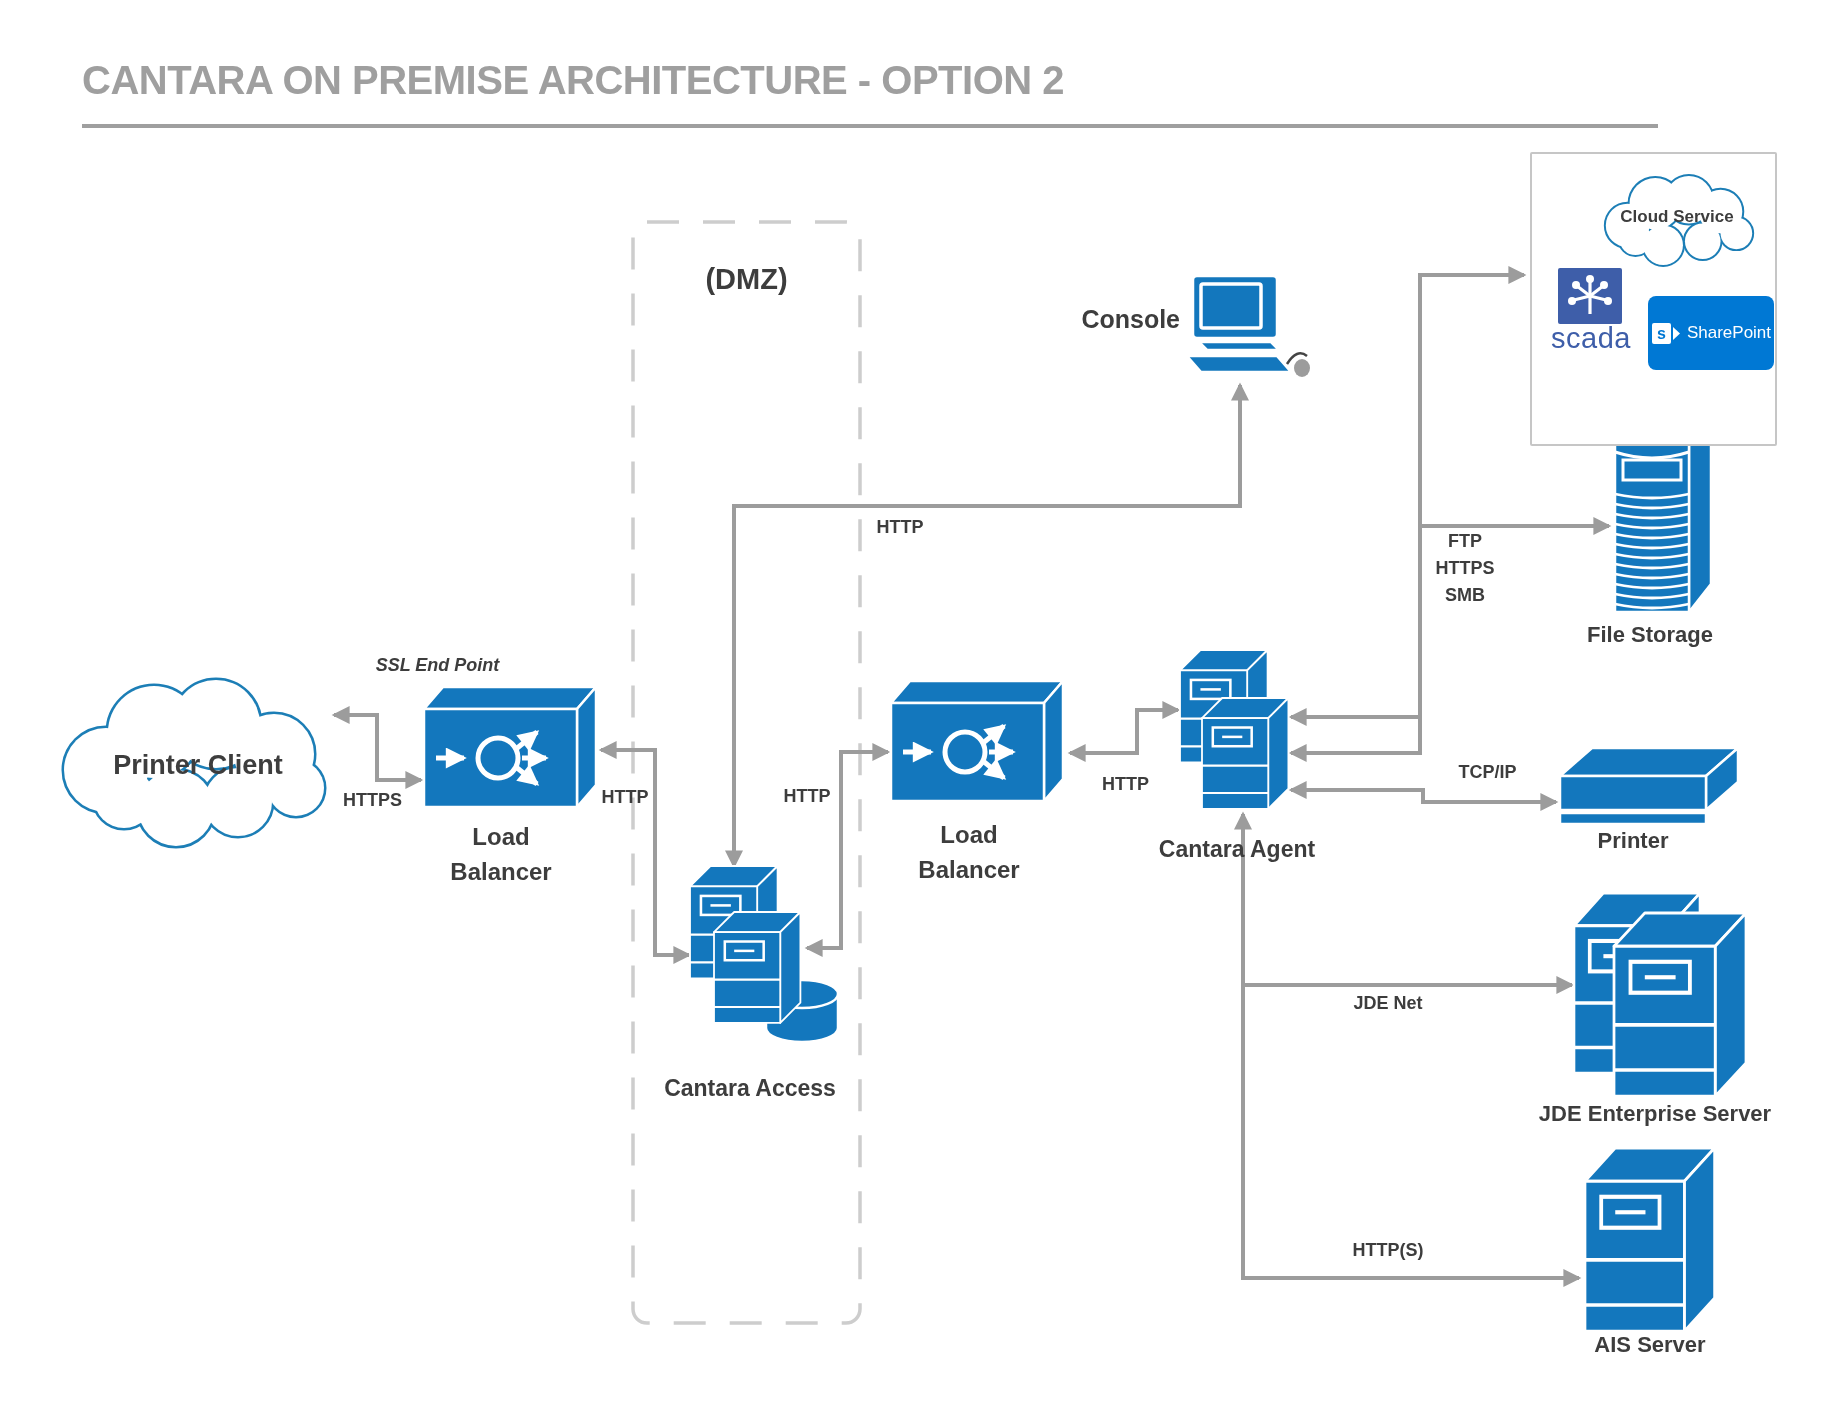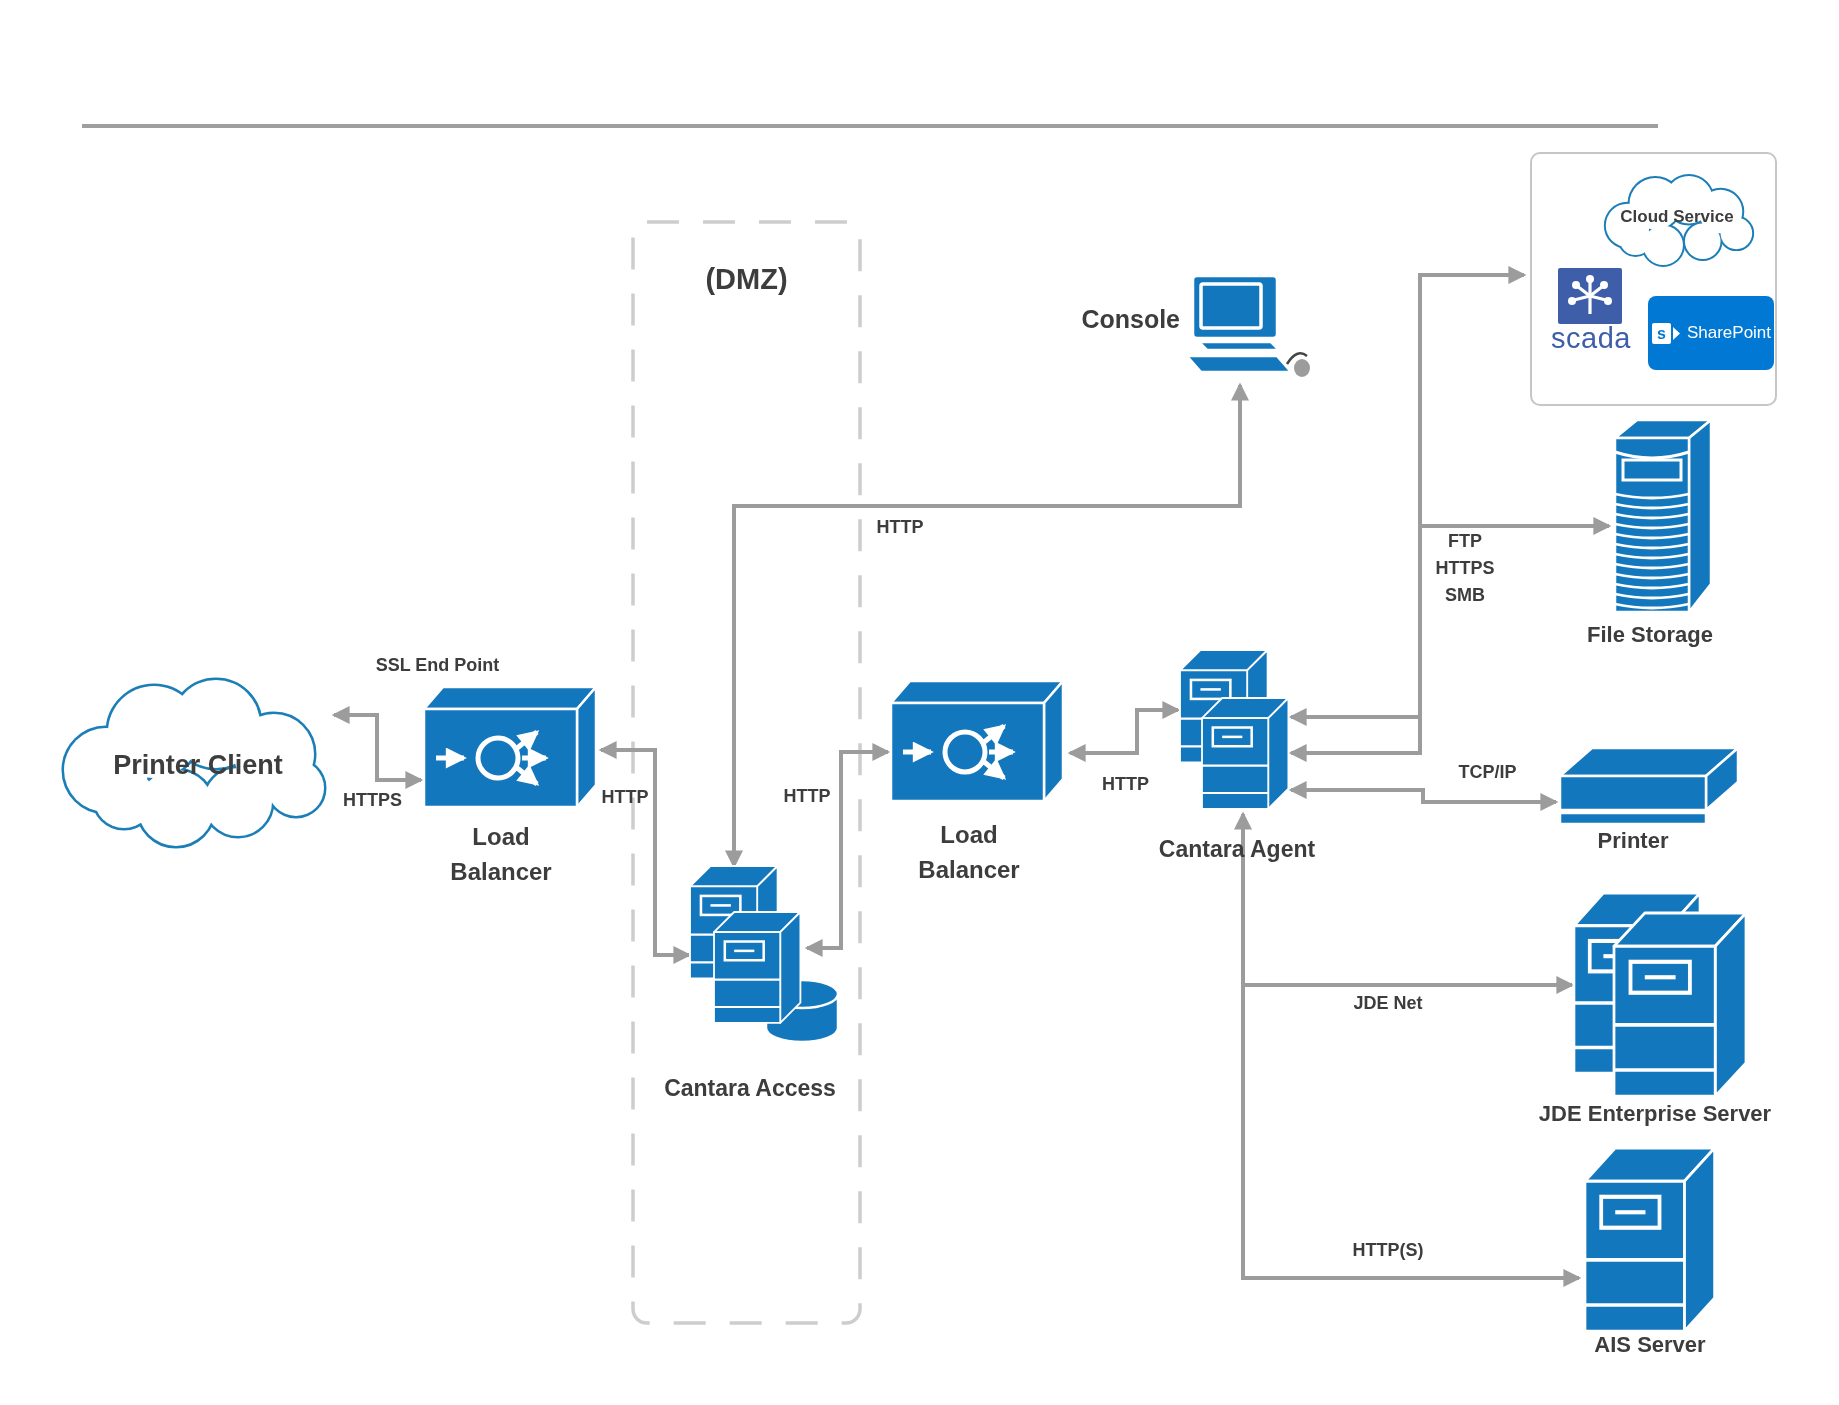--- a/index.html
+++ b/index.html
@@ -15,38 +15,39 @@
 
   .page-title{position:absolute;left:82px;top:58px;z-index:3;font-size:40px;font-weight:700;
               letter-spacing:-0.5px;color:var(--title-gray);white-space:nowrap;}
   .title-rule{position:absolute;left:82px;top:124px;width:1576px;height:4px;
               background:var(--title-gray);z-index:3;}
 
   .lbl{position:absolute;z-index:3;font-weight:700;color:var(--text-dark);text-align:center;}
   .clabel{font-size:18px;}
   .nlabel{font-size:23px;line-height:1.45;}
 
-  .panel{position:absolute;left:1530px;top:152px;width:247px;height:254px;z-index:2;
-         background:#fff;border:2px solid var(--panel-border);border-radius:10px;box-sizing:border-box;}
+  .panel{position:absolute;left:1530px;top:152px;width:247px;height:294px;z-index:2;
+         background:#fff;border:2px solid var(--panel-border);border-radius:2px;box-sizing:border-box;}
   .panel .mini-cloud{position:absolute;left:58px;top:14px;}
   .panel .cloud-label{position:absolute;left:60px;top:53px;width:170px;font-size:17px;
                       font-weight:700;color:var(--text-dark);text-align:center;}
   .scada-box{position:absolute;left:26px;top:114px;width:64px;height:56px;
              background:var(--scada-blue);border-radius:2px;}
   .scada-text{position:absolute;left:0px;top:168px;width:118px;text-align:center;
               font-size:29px;font-weight:500;letter-spacing:0.5px;color:var(--scada-blue);}
   .sharepoint{position:absolute;left:116px;top:142px;width:126px;height:74px;border-radius:8px;
               background:var(--sharepoint-blue);display:flex;align-items:center;justify-content:center;gap:6px;}
   .sharepoint .sp-text{color:#fff;font-size:17px;font-weight:400;}
 </style>
 </head>
 <body>
 
 <div class="canvas">
 
+  <div class="page-title">CANTARA ON PREMISE ARCHITECTURE - OPTION 2</div>
   <div class="title-rule"></div>
 
   <svg class="stage" width="1839" height="1405" viewBox="0 0 1839 1405">
     <defs>
       <marker id="arr" viewBox="0 0 6 6" markerWidth="5.5" markerHeight="4.5" refX="5.2" refY="3" orient="auto-start-reverse" markerUnits="strokeWidth">
         <path d="M0,0 L6,3 L0,6 Z" class="mk"></path>
       </marker>
       <marker id="warr" viewBox="0 0 6 6" markerWidth="4.6" markerHeight="4.2" refX="5.2" refY="3" orient="auto" markerUnits="strokeWidth">
         <path d="M0,0 L6,3 L0,6 Z" class="mkw"></path>
       </marker>
@@ -190,21 +191,21 @@
   <div class="lbl nlabel" style="left:426px;top:820px;width:150px;font-size:24px;">Load Balancer</div>
   <div class="lbl nlabel" style="left:650px;top:1064px;width:200px;margin-top:8px;">Cantara Access</div>
   <div class="lbl nlabel" style="left:894px;top:818px;width:150px;font-size:24px;">Load Balancer</div>
   <div class="lbl nlabel" style="left:1137px;top:833px;width:200px;">Cantara Agent</div>
   <div class="lbl" style="left:1030px;top:305px;width:150px;font-size:25px;text-align:right;">Console</div>
   <div class="lbl" style="left:1565px;top:622px;width:170px;font-size:22px;">File Storage</div>
   <div class="lbl" style="left:1548px;top:828px;width:170px;font-size:22px;">Printer</div>
   <div class="lbl" style="left:1520px;top:1101px;width:270px;font-size:22px;">JDE Enterprise Server</div>
   <div class="lbl" style="left:1565px;top:1332px;width:170px;font-size:22px;">AIS Server</div>
 
-  <div class="lbl clabel" style="left:360px;top:655px;width:155px;">SSL End Point</div>
+  <div class="lbl clabel" style="left:360px;top:655px;width:155px;font-style:italic;">SSL End Point</div>
   <div class="lbl clabel" style="left:335px;top:790px;width:75px;">HTTPS</div>
   <div class="lbl clabel" style="left:595px;top:787px;width:60px;">HTTP</div>
   <div class="lbl clabel" style="left:776px;top:786px;width:62px;">HTTP</div>
   <div class="lbl clabel" style="left:860px;top:517px;width:80px;">HTTP</div>
   <div class="lbl clabel" style="left:1088px;top:774px;width:75px;">HTTP</div>
   <div class="lbl clabel" style="left:1425px;top:531px;width:80px;">FTP</div>
   <div class="lbl clabel" style="left:1425px;top:558px;width:80px;">HTTPS</div>
   <div class="lbl clabel" style="left:1425px;top:585px;width:80px;">SMB</div>
   <div class="lbl clabel" style="left:1445px;top:762px;width:85px;">TCP/IP</div>
   <div class="lbl clabel" style="left:1340px;top:949px;width:96px;margin-top:44px;">JDE Net</div>

